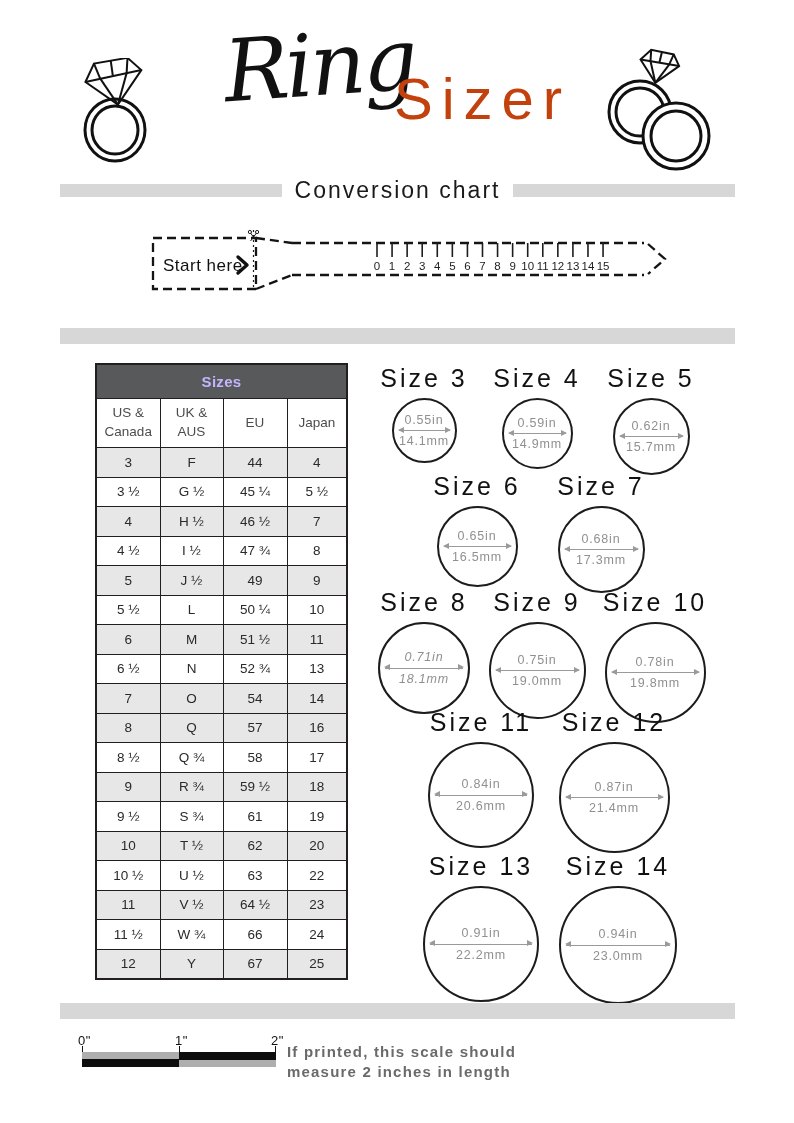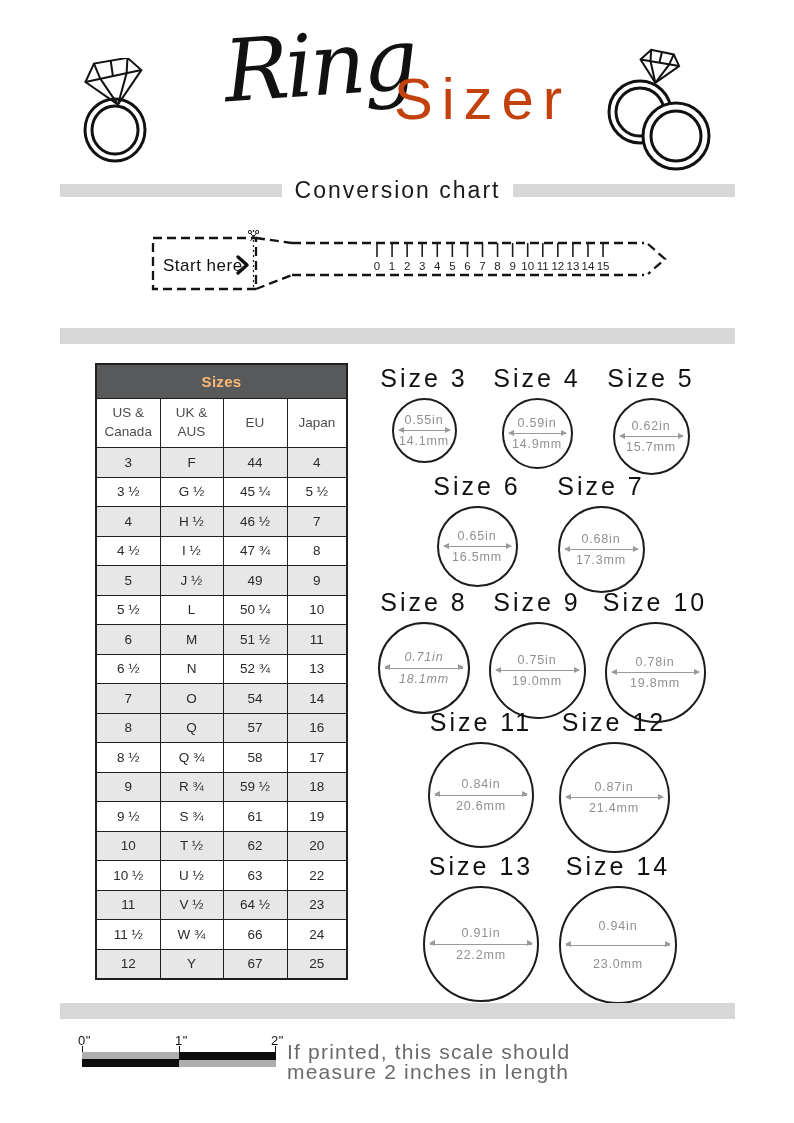--- a/index.html
+++ b/index.html
@@ -47,21 +47,21 @@
   .tool-svg .ruler-num{font-family:"Liberation Sans",sans-serif;font-size:11.5px;fill:#1d1d1d;}
   .tool-svg .start-text{font-size:17px;font-weight:300;letter-spacing:.5px;fill:#111;}
   
   table.size-table{
     position:absolute;left:95px;top:363px;width:251px;
     border-collapse:collapse;border:2px solid var(--border-dark);
     color:#2a2a2c;table-layout:fixed;
   }
   .size-table th,.size-table td{border:1px solid var(--border-dark);text-align:center;padding:1px 2px;}
   .size-table .table-title{
-    background:var(--table-header-bg);color:#fdba74;font-weight:bold;font-size:15px;height:31px;letter-spacing:.3px;
+    background:var(--table-header-bg);color:#c4b5fd;font-weight:bold;font-size:15px;height:31px;letter-spacing:.3px;
   }
   .size-table .col-hdr th{
     height:46px;font-size:13.5px;font-weight:400;color:#4c4c4e;background:#fff;line-height:1.4;
   }
   .size-table td{height:26.5px;font-size:13.5px;line-height:1;}
   .size-table tr.shade td{background:var(--row-shade);}
   
   .size-item{position:absolute;width:160px;display:flex;flex-direction:column;align-items:center;}
   .size-title{font-size:25px;font-weight:300;letter-spacing:3px;color:#111;line-height:1;margin-bottom:7px;white-space:nowrap;}
   .size-circle{
@@ -79,21 +79,21 @@
   
   .print-scale{position:absolute;left:80px;top:1033px;width:620px;height:60px;}
   .scale-label{position:absolute;top:0;font-size:13px;color:#111;letter-spacing:.5px;}
   .scale-tick{position:absolute;top:13px;width:1.4px;height:6px;background:#111;}
   .scale-bar{position:absolute;left:2px;top:19px;display:flex;}
   .scale-seg{width:97px;display:flex;flex-direction:column;}
   .seg-gray{height:7px;background:var(--scale-gray);}
   .seg-black{height:8px;background:var(--scale-black);}
   .scale-note{
     position:absolute;left:207px;top:9px;
-    font-size:21px;font-weight:400;letter-spacing:1.2px;color:var(--note-gray);line-height:20px;white-space:nowrap;
+    font-size:15px;font-weight:700;letter-spacing:1.2px;color:var(--note-gray);line-height:20px;white-space:nowrap;
   }
   .icon-svg{position:absolute;}
   .icon-svg .ln{fill:none;stroke:#111;stroke-width:3;}
   .icon-svg .ln2{fill:none;stroke:#111;stroke-width:2;}
 </style>
 </head>
 <body>
 
 <svg class="icon-svg" style="left:66px;top:58px" width="96" height="110" viewBox="0 0 96 110">
   <ellipse class="ln" cx="49" cy="72" rx="30" ry="31"></ellipse>
@@ -402,21 +402,21 @@
     <div class="size-item" style="left: 401px; top: 854px;">
       <div class="size-title">Size 13</div>
       <div class="size-circle" style="width: 116px; height: 116px;">
         <div class="dim">0.91in</div>
         <div class="arrow-line"></div>
         <div class="dim">22.2mm</div>
       </div>
     </div>
     <div class="size-item" style="left: 538px; top: 854px;">
       <div class="size-title">Size 14</div>
-      <div class="size-circle" style="width: 118px; height: 118px; gap: 8px;">
+      <div class="size-circle" style="width: 118px; height: 118px;">
         <div class="dim">0.94in</div>
         <div class="arrow-line"></div>
         <div class="dim">23.0mm</div>
       </div>
     </div>
   </div>
 
 <div class="divider bottom"></div>
 
 <div class="print-scale">

